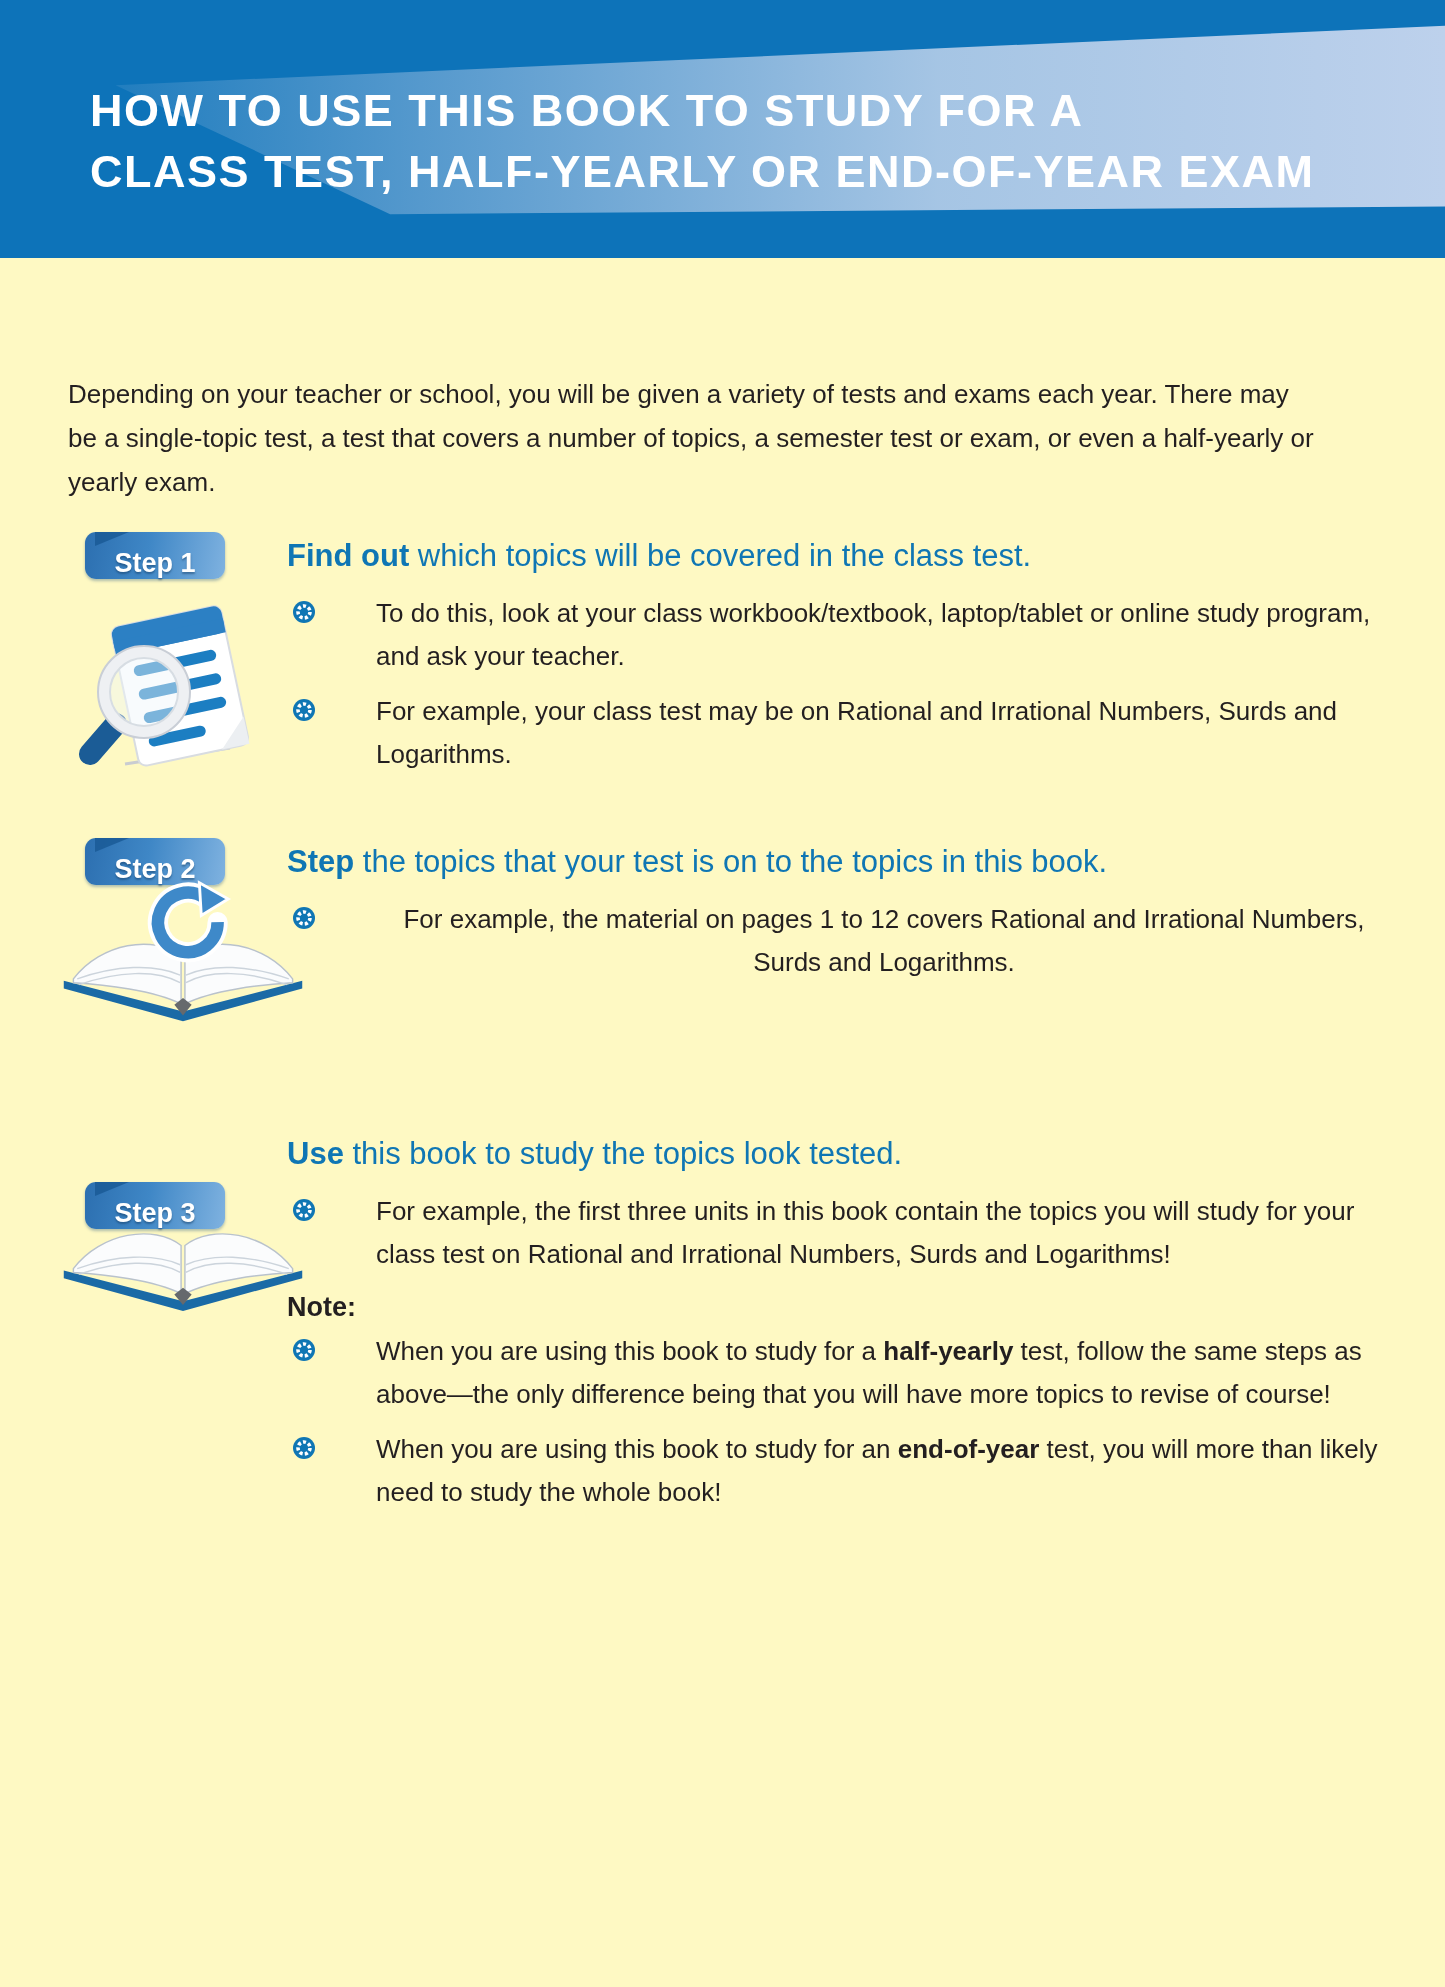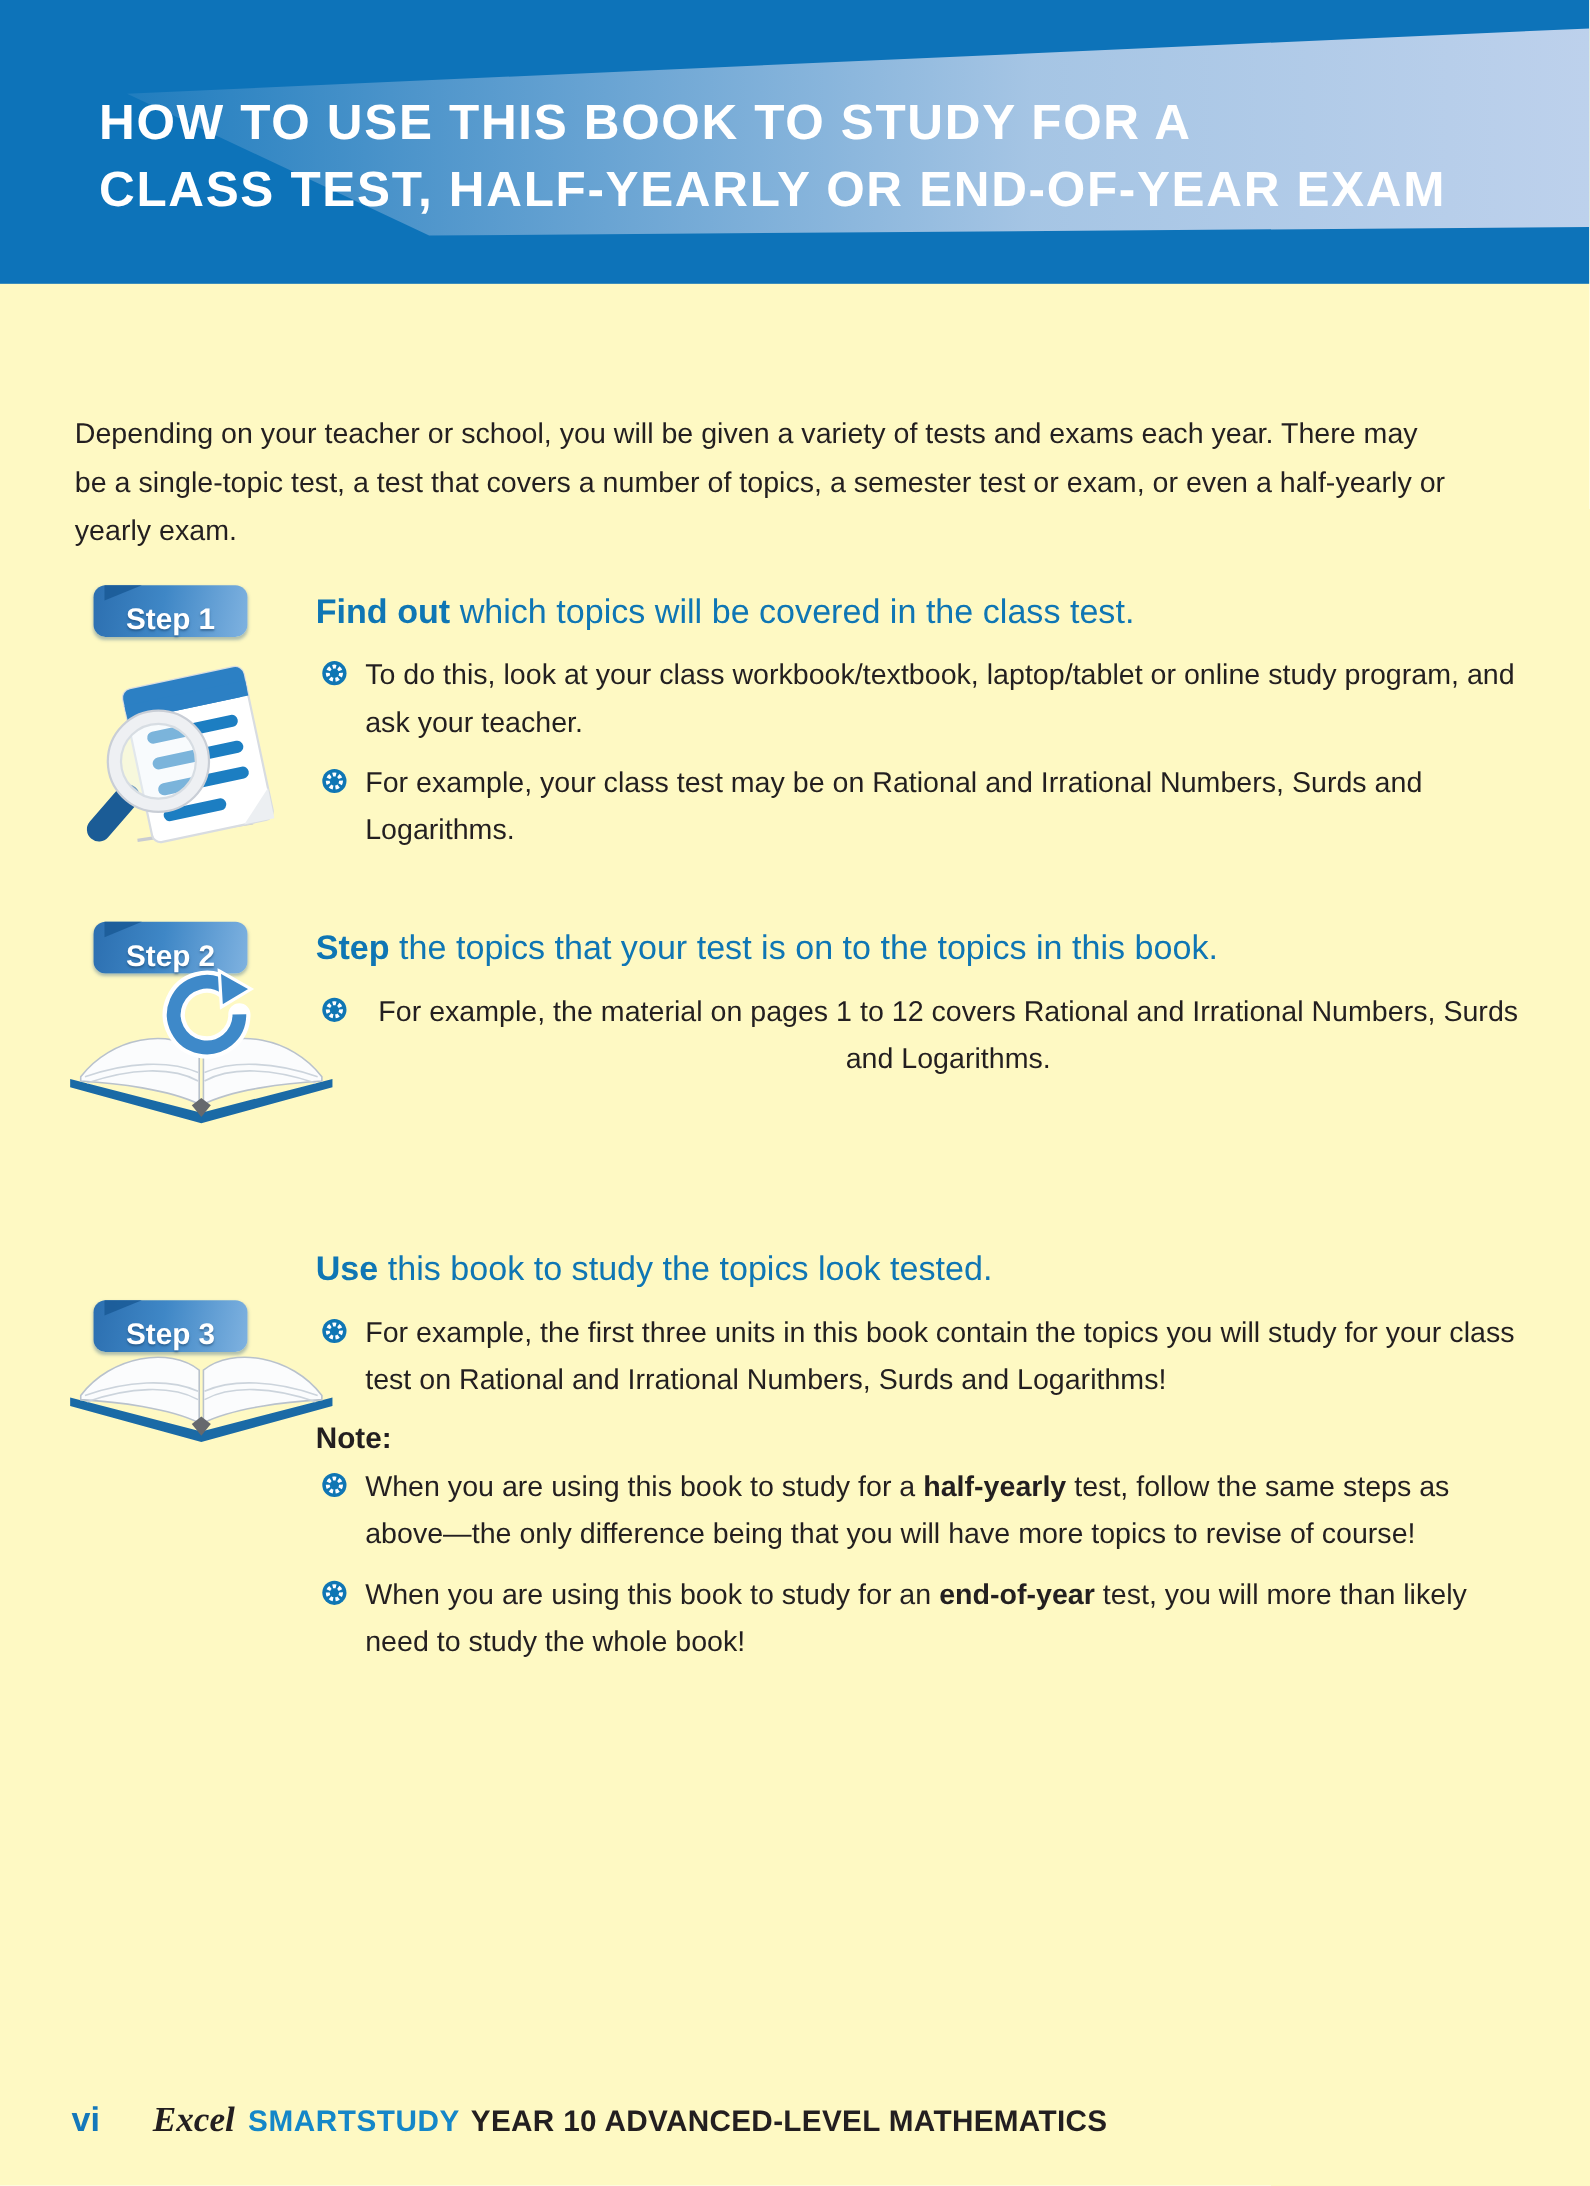--- a/index.html
+++ b/index.html
@@ -51,21 +51,21 @@
     text-shadow:0 2px 2px rgba(20,60,100,0.5);
   }
   
   .step-heading{
     position:absolute;left:287px;margin:0;
     font-size:31px;line-height:40px;font-weight:normal;color:#0f76b4;
   }
   .step-heading b{font-weight:bold;}
   
   .bullets{position:absolute;left:292px;width:1100px;}
-  .bullet{display:flex;align-items:flex-start;margin-bottom:12px;}
+  .bullet{display:flex;align-items:flex-start;margin-bottom:12px;gap:44px;}
   .bicon{flex:0 0 24px;width:24px;height:24px;margin-top:8px;}
   .bicon svg{display:block;width:24px;height:24px;}
   .btext{margin:0 0 0 16px;font-size:26px;line-height:43px;max-width:1060px;}
   .btext b{font-weight:bold;}
   
   .note-label{
     position:absolute;left:287px;top:1292px;margin:0;
     font-size:27px;font-weight:bold;color:#231f20;text-align:right;
   }
   
@@ -221,20 +221,14 @@
       <span class="bicon">
         <svg viewBox="0 0 24 24">
             <circle cx="12" cy="12" r="11" fill="#0f76b4"></circle>
             <circle cx="12" cy="12" r="6" fill="none" stroke="#fff" stroke-width="3.6" stroke-dasharray="3.1 2.2"></circle>
           </svg>
       </span>
       <p class="btext"><span>When you are using this book to study for an </span><b>end-of-year</b><span> test, you will more than likely need to study the whole book!</span></p>
     </div>
   </div>
 
-  <div class="footer">
-    <span class="pagenum">vi</span>
-    <span class="brand-excel">Excel</span>
-    <span class="brand-smart">SMARTSTUDY</span>
-    <span class="brand-rest">YEAR 10 ADVANCED-LEVEL MATHEMATICS</span>
-  </div>
 
 </div>
 
 </body></html>

